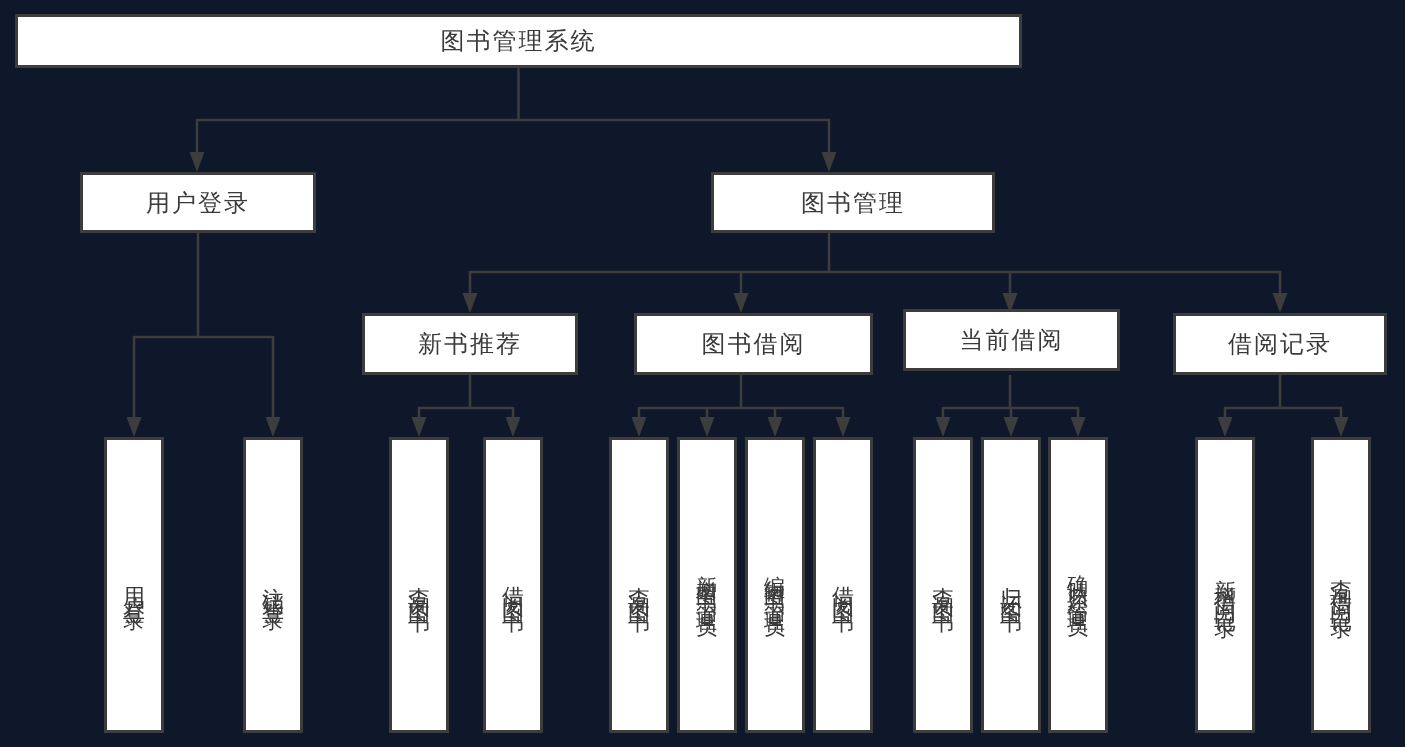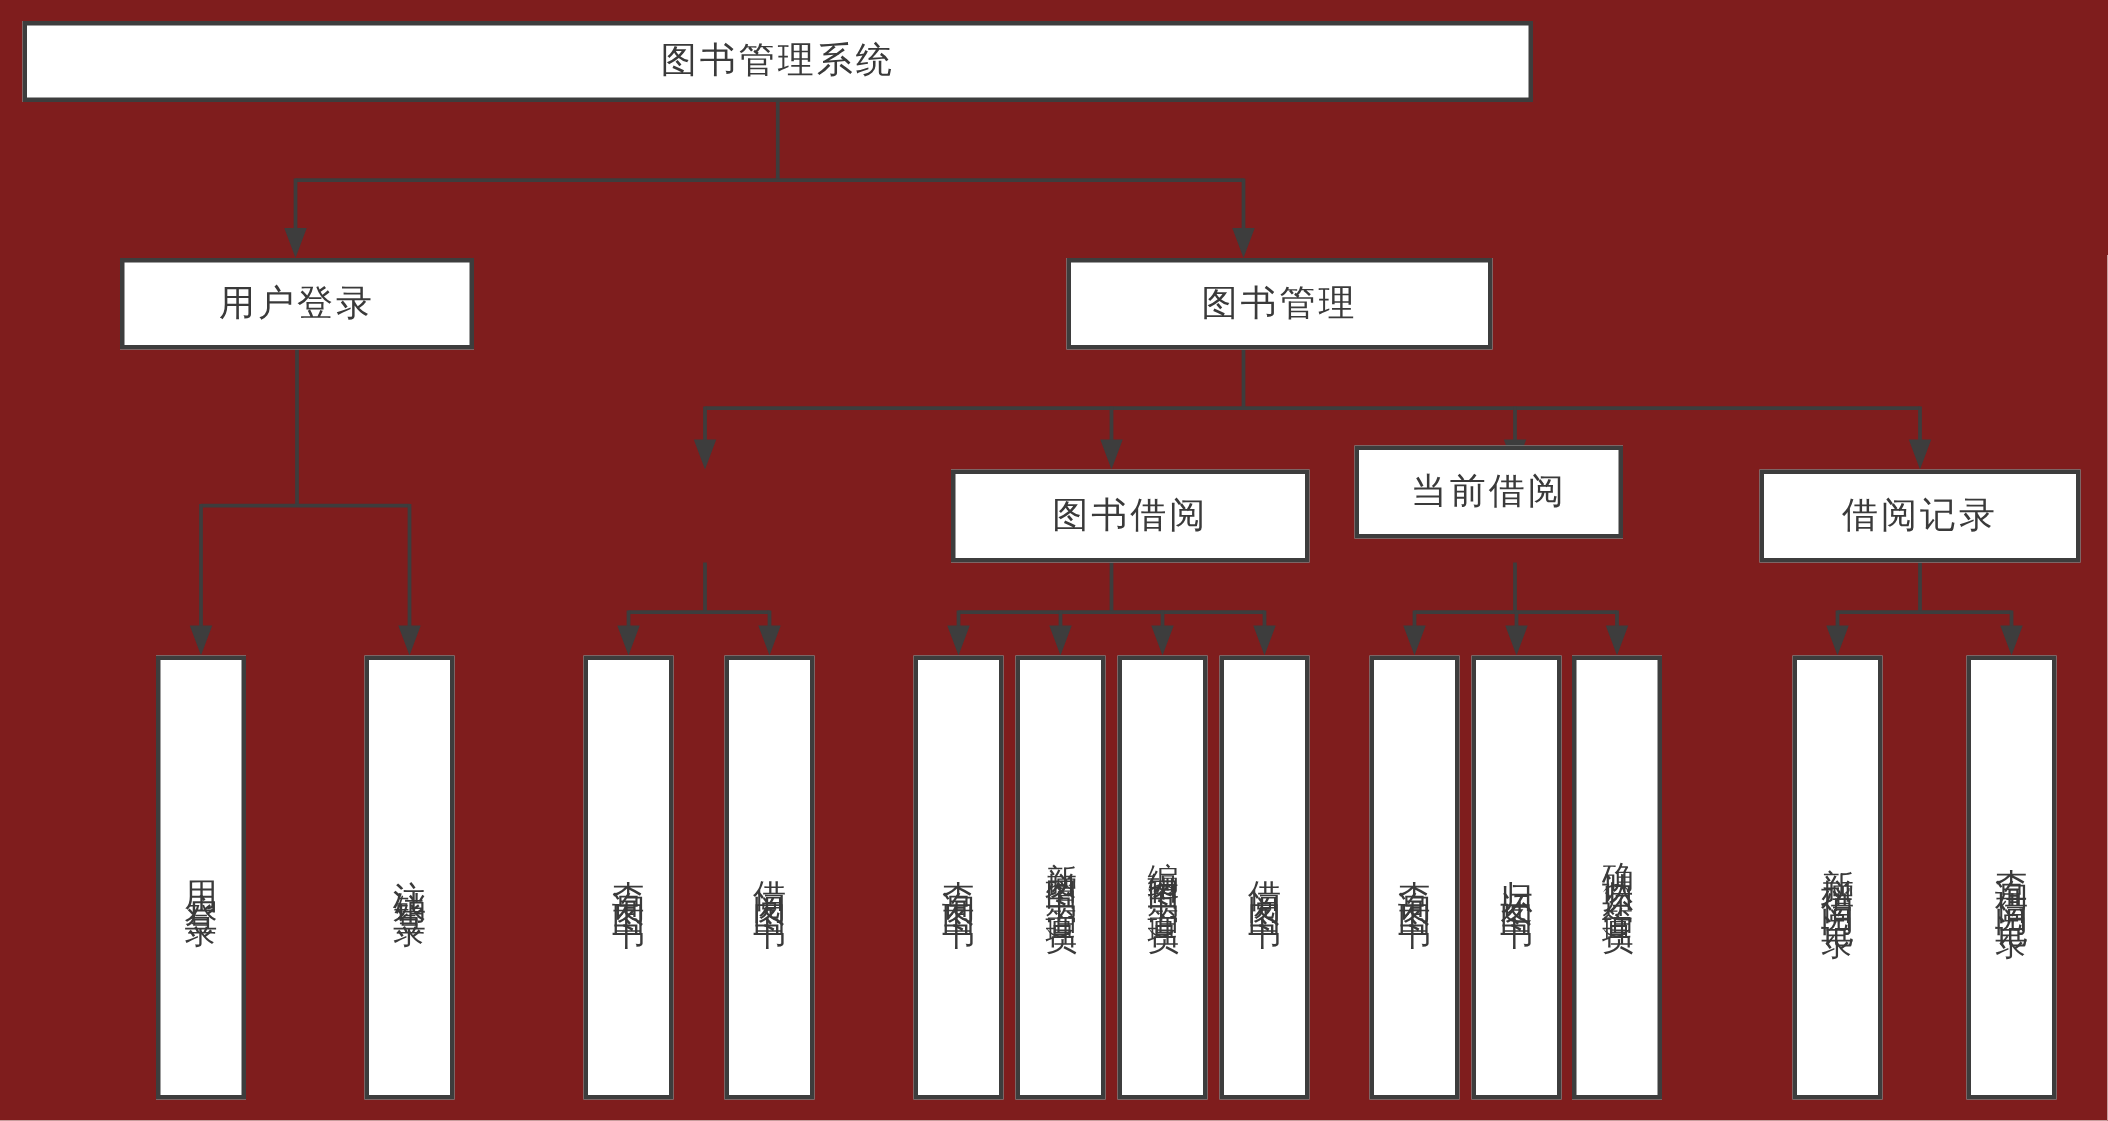--- a/index.html
+++ b/index.html
@@ -1,19 +1,19 @@
 <!DOCTYPE html>
 <html><head>
 <meta charset="utf-8">
 <style>
   html,body{margin:0;padding:0;background:#ffffff;}
   #canvas{
     position:relative;
     width:1405px;height:747px;
-    background:#7f1d1d;
+    background:#0f172a;
     overflow:hidden;
     font-family:"Liberation Sans","DejaVu Sans",sans-serif;
     color:#3a3a3a;
   }
   .connectors{position:absolute;left:0;top:0;pointer-events:none;}
   .node{
     position:absolute;
     background:#ffffff;
     border:3px solid #3d3d3d;
     box-sizing:border-box;
@@ -126,24 +126,27 @@
     <span class="hlabel">图书管理系统</span>
   </div>
 
   <div class="node" style="left:80px;top:172px;width:236px;height:61px">
     <span class="hlabel">用户登录</span>
   </div>
   <div class="node" style="left:711px;top:172px;width:284px;height:61px">
     <span class="hlabel">图书管理</span>
   </div>
 
+  <div class="node" style="left:362px;top:313px;width:216px;height:62px">
+    <span class="hlabel">新书推荐</span>
+  </div>
   <div class="node" style="left:634px;top:313px;width:239px;height:62px">
     <span class="hlabel">图书借阅</span>
   </div>
-  <div class="node" style="left:903px;top:297px;width:179px;height:62px">
+  <div class="node" style="left:903px;top:309px;width:217px;height:62px">
     <span class="hlabel">当前借阅</span>
   </div>
   <div class="node" style="left:1173px;top:313px;width:214px;height:62px">
     <span class="hlabel">借阅记录</span>
   </div>
 
   <div class="vbox" style="left:104px;top:437px;width:60px;height:296px">
     <span class="vlabel">用户登录</span>
   </div>
   <div class="vbox" style="left:243px;top:437px;width:60px;height:296px">

